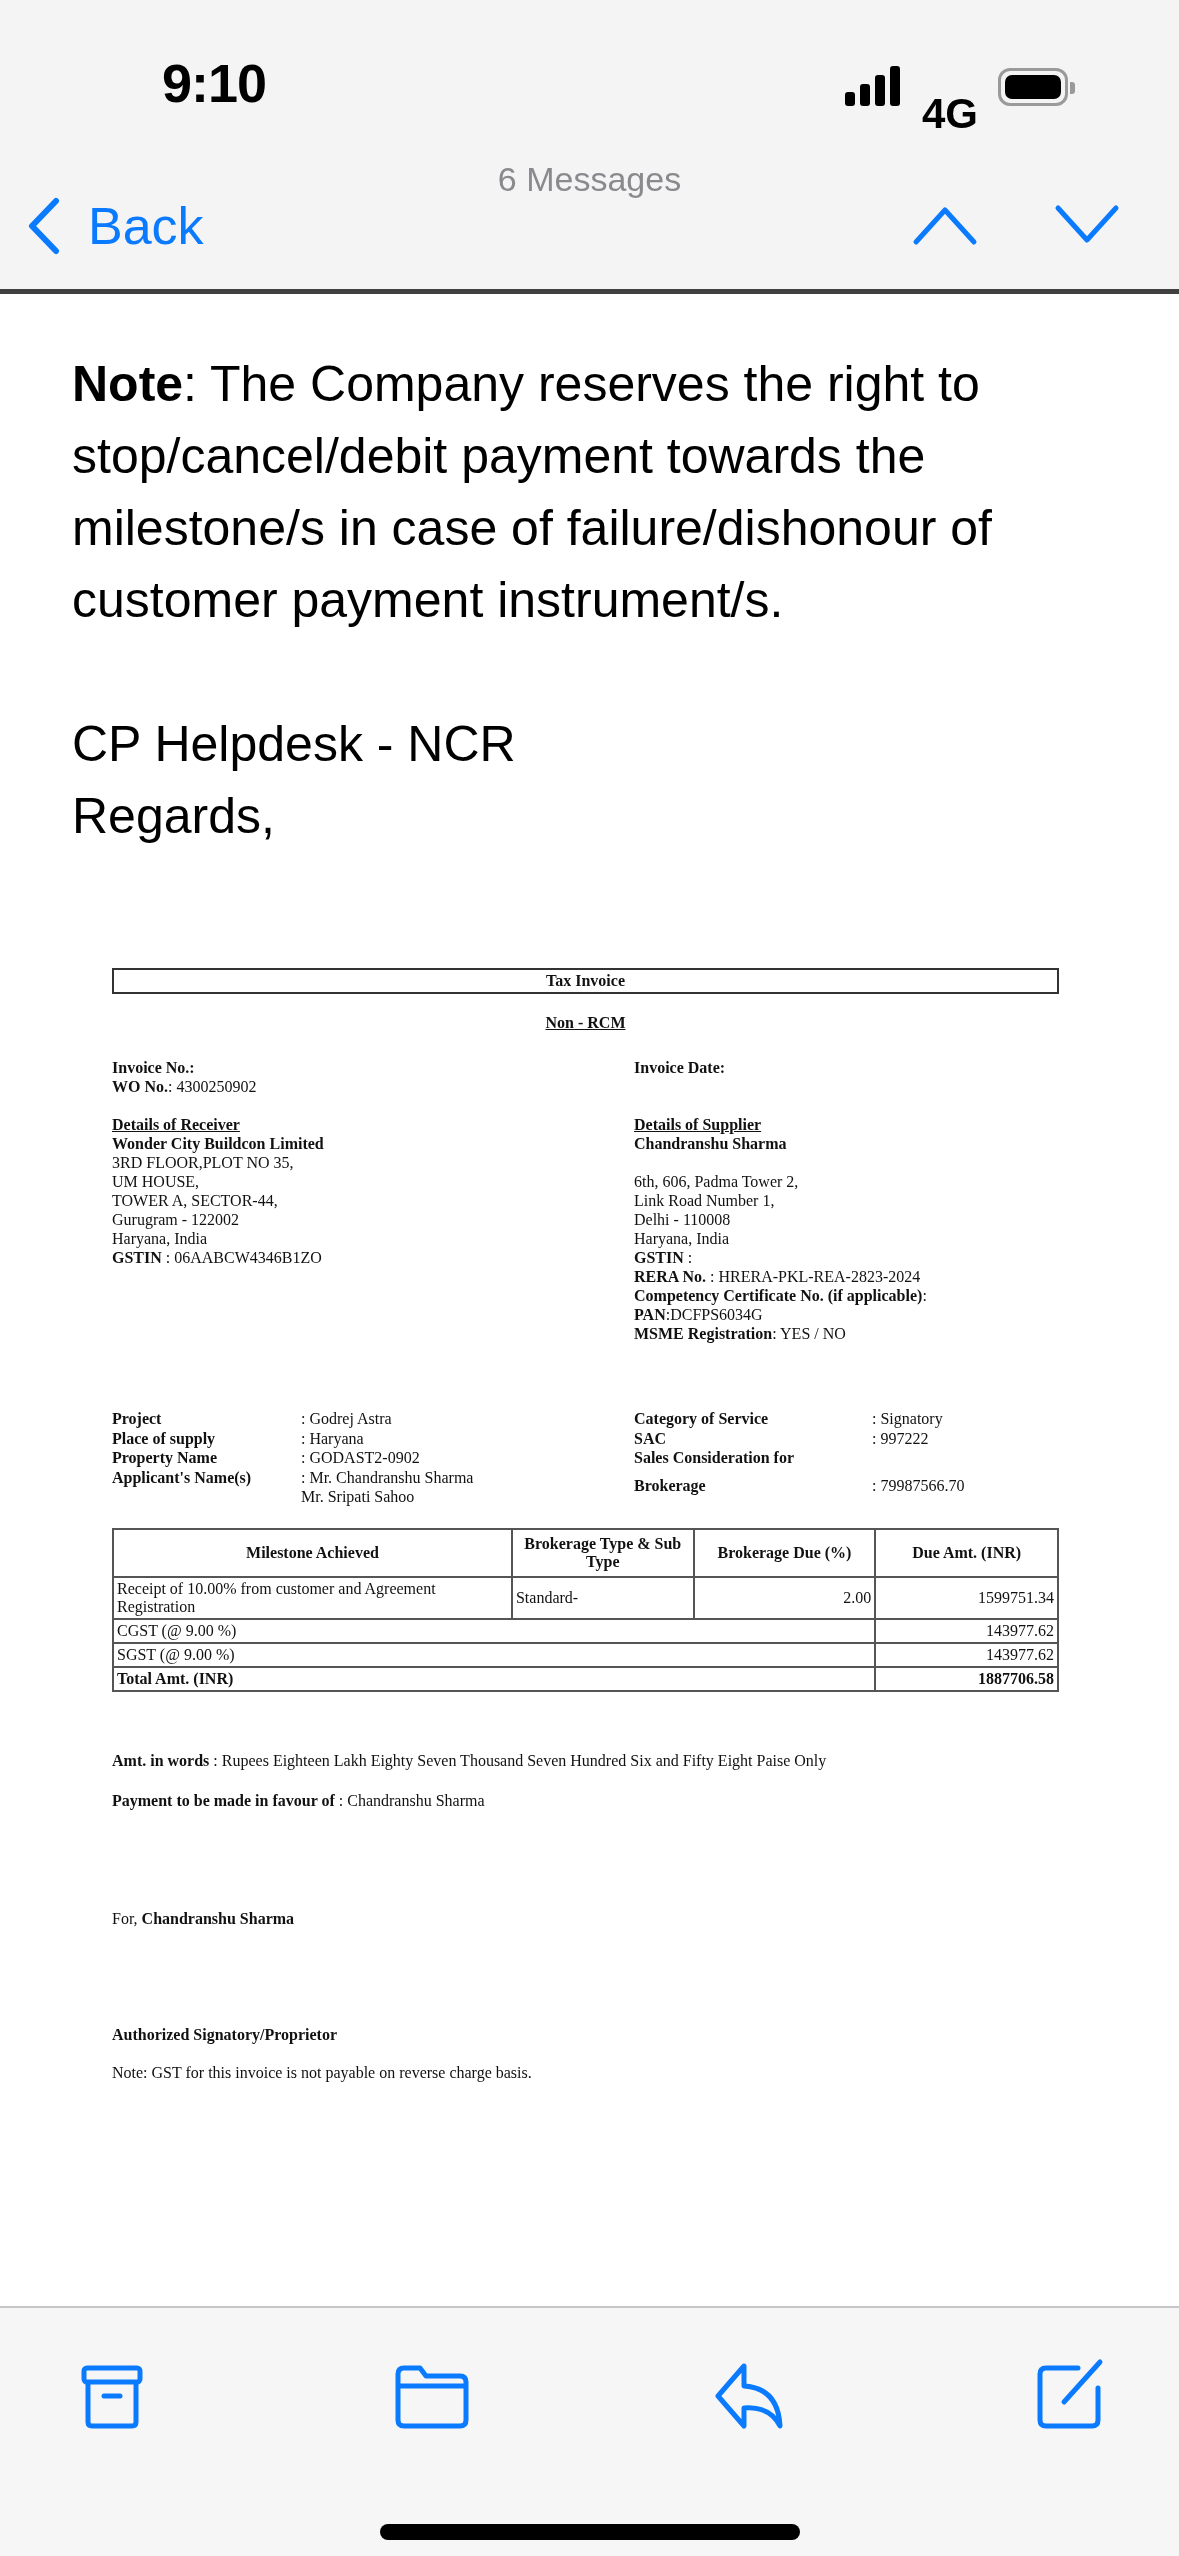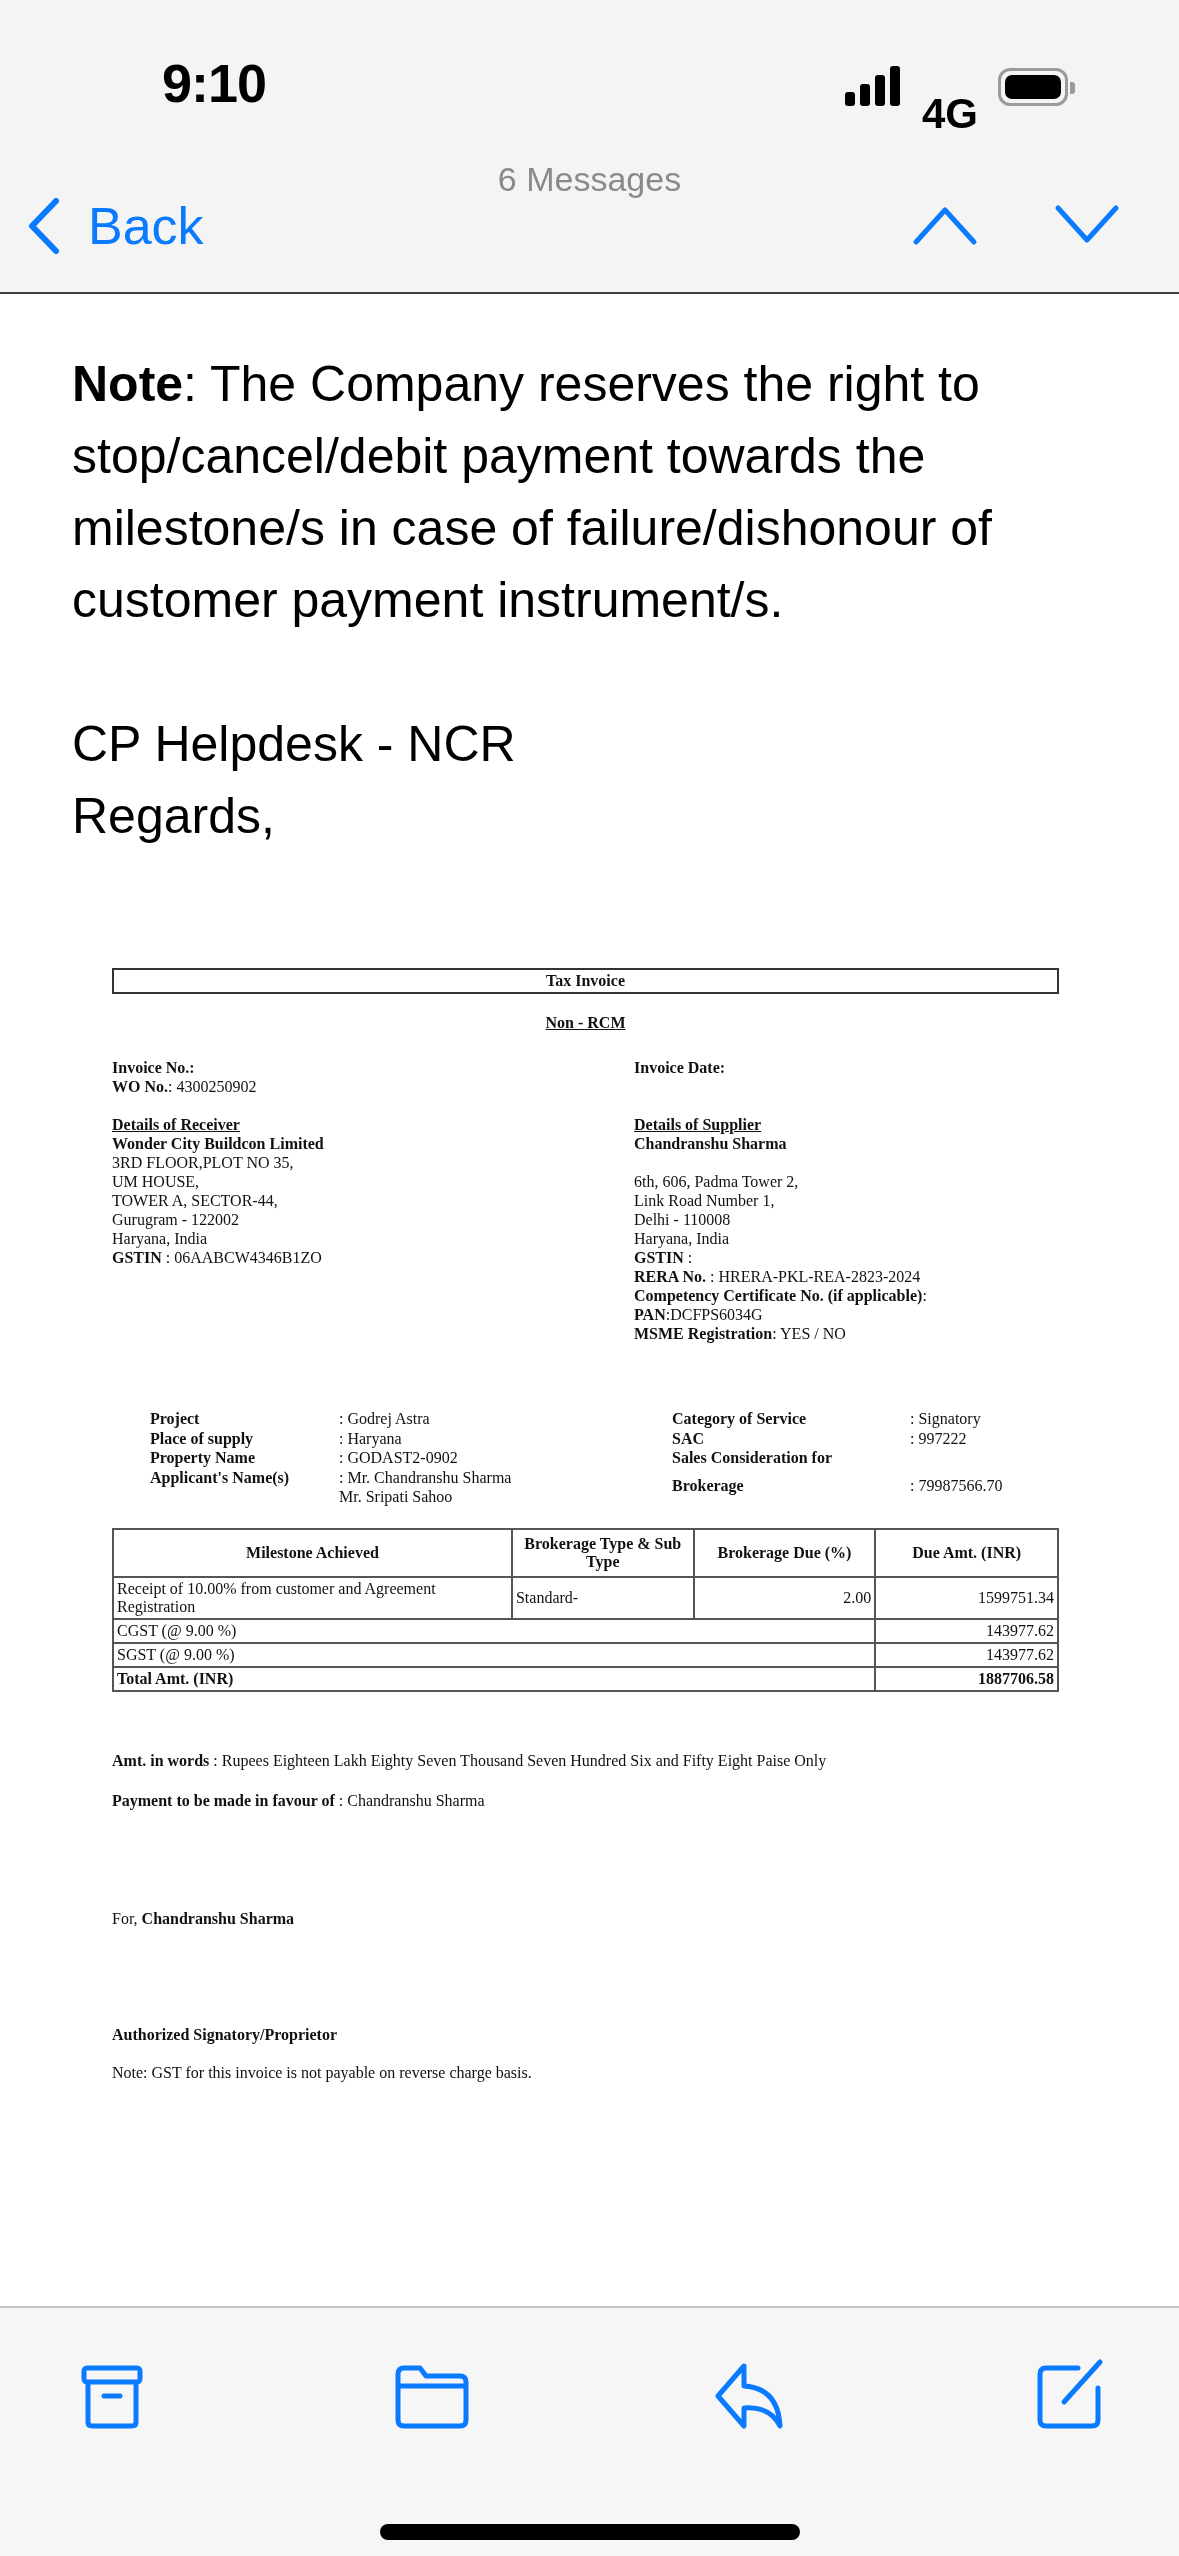--- a/index.html
+++ b/index.html
@@ -1,20 +1,20 @@
 <!DOCTYPE html>
 <html><head>
 <meta charset="utf-8">
 <style>
   * { box-sizing: border-box; margin: 0; padding: 0; }
   html, body { width: 1179px; height: 2556px; overflow: hidden; background: #ffffff; }
   body { position: relative; font-family: "Liberation Sans", sans-serif; color: #000; }
 
   
-  .top { position: absolute; left: 0; top: 0; width: 1179px; height: 294px; background: #f4f4f4; border-bottom: 2px solid #404040; }
+  .top { position: absolute; left: 0; top: 0; width: 1179px; height: 294px; background: #f4f4f4; border-bottom: 5px solid #404040; }
   .time { position: absolute; left: 162px; top: 52px; font-size: 54px; font-weight: 700; letter-spacing: -1px; }
   .signal { position: absolute; left: 845px; top: 64px; width: 60px; height: 42px; display: flex; align-items: flex-end; gap: 5px; }
   .signal span { display: block; width: 10px; background: #000; border-radius: 3px; }
   .net { position: absolute; left: 922px; top: 62px; font-size: 42px; font-weight: 600; margin-top: 28px; }
   .battery { position: absolute; left: 998px; top: 68px; width: 70px; height: 38px; border: 3px solid #9a9a9a; border-radius: 12px; padding: 4px; }
   .battery .fill { width: 100%; height: 100%; background: #000; border-radius: 7px; }
   .battery .nub { position: absolute; right: -10px; top: 11px; width: 5px; height: 12px; background: #9a9a9a; border-radius: 0 3px 3px 0; }
 
   .msgcount { position: absolute; left: 0; width: 1179px; top: 160px; text-align: center; font-size: 34px; color: #8a8a8e; font-weight: 500; }
   .back { position: absolute; left: 24px; top: 196px; display: flex; align-items: center; color: #0a7aff; font-size: 52px; cursor: pointer; }
@@ -30,21 +30,21 @@
   .regards { position: absolute; left: 72px; top: 708px; font-size: 50px; line-height: 72px; }
 
   
   .doc { position: absolute; left: 112px; top: 968px; width: 947px; font-family: "Liberation Serif", serif; font-size: 16px; color: #111; }
   .title-box { position: absolute; left: 0; top: 0; width: 947px; height: 26px; border: 2px solid #333; text-align: center; font-weight: 700; font-size: 16px; line-height: 22px; }
   .nonrcm { position: absolute; left: 0; top: 46px; width: 947px; text-align: center; font-weight: 700; text-decoration: underline; font-size: 16px; }
   .col { position: absolute; line-height: 19px; font-size: 16px; }
   .col b { font-weight: 700; }
   .u { text-decoration: underline; font-weight: 700; }
 
-  .kv { position: absolute; font-size: 16px; line-height: 19.5px; margin-left: 38px; }
+  .kv { position: absolute; font-size: 16px; line-height: 19.5px; }
   .kv .row { display: flex; }
   .kv .k { font-weight: 700; }
 
   table.inv { position: absolute; left: 0; top: 560px; width: 947px; border-collapse: collapse; font-size: 16px; }
   table.inv td, table.inv th { border: 2px solid #555; padding: 2px 3px; line-height: 18px; vertical-align: middle; }
   table.inv th { font-weight: 700; text-align: center; height: 48px; }
   .num { text-align: right; }
 
   .line { position: absolute; left: 0; font-size: 16px; }
   .line b { font-weight: 700; }

